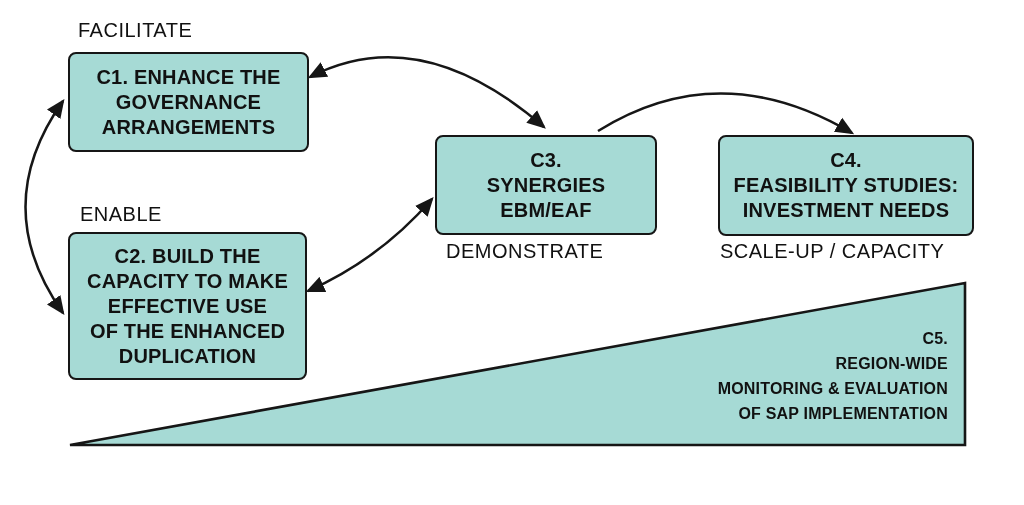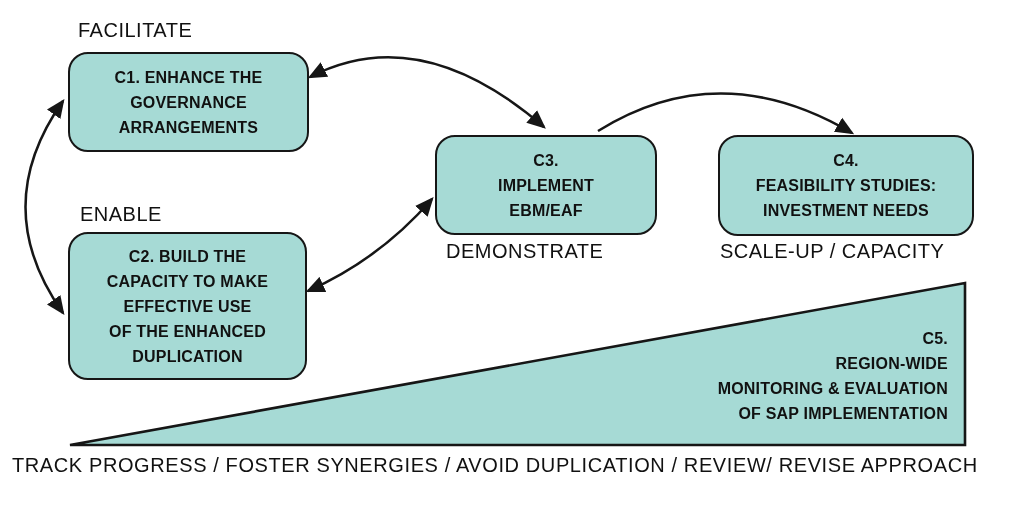--- a/index.html
+++ b/index.html
@@ -7,21 +7,21 @@
     position:relative;width:1024px;height:505px;background:var(--background,#fff);
     font-family:"Liberation Sans",sans-serif;color:var(--text,#111);overflow:hidden;
   }
   .canvas svg{position:absolute;left:0;top:0;}
   .tri{fill:var(--shape-fill,#a6dad5);stroke:var(--outline,#161616);stroke-width:2.6;}
   .arrow{fill:none;stroke:var(--outline,#161616);stroke-width:2.5;}
   .ah{fill:var(--outline,#161616);}
   .box{
     position:absolute;display:flex;align-items:center;justify-content:center;
     background:var(--shape-fill,#a6dad5);border:2px solid var(--outline,#161616);
-    border-radius:20px;font-weight:bold;font-size:16px;line-height:25px;
+    border-radius:8px;font-weight:bold;font-size:20px;line-height:25px;
     text-align:center;white-space:pre-line;letter-spacing:.2px;
   }
   .box-c1{left:68px;top:52px;width:237px;height:96px;}
   .box-c2{left:68px;top:232px;width:235px;height:144px;}
   .box-c3{left:435px;top:135px;width:218px;height:96px;}
   .box-c4{left:718px;top:135px;width:252px;height:97px;}
   .lbl{
     position:absolute;font-size:20px;letter-spacing:.5px;text-align:left;
     white-space:nowrap;color:var(--text,#111);
   }
@@ -67,31 +67,30 @@
 GOVERNANCE
 ARRANGEMENTS</div>
 
   <div class="box box-c2">C2. BUILD THE
 CAPACITY TO MAKE
 EFFECTIVE USE
 OF THE ENHANCED
 DUPLICATION</div>
 
   <div class="box box-c3">C3.
-IMPLEMENT
+SYNERGIES
 EBM/EAF</div>
 
   <div class="box box-c4">C4.
 FEASIBILITY STUDIES:
 INVESTMENT NEEDS</div>
 
   <div class="lbl lbl-demonstrate">DEMONSTRATE</div>
 
   <div class="lbl lbl-scaleup">SCALE-UP / CAPACITY</div>
 
   <div class="c5text">C5.
 REGION-WIDE
 MONITORING &amp; EVALUATION
 OF SAP IMPLEMENTATION</div>
 
-  <div class="lbl lbl-track">TRACK PROGRESS / FOSTER SYNERGIES / AVOID DUPLICATION / REVIEW/ REVISE APPROACH</div>
 
 </div>
 
 </body></html>

